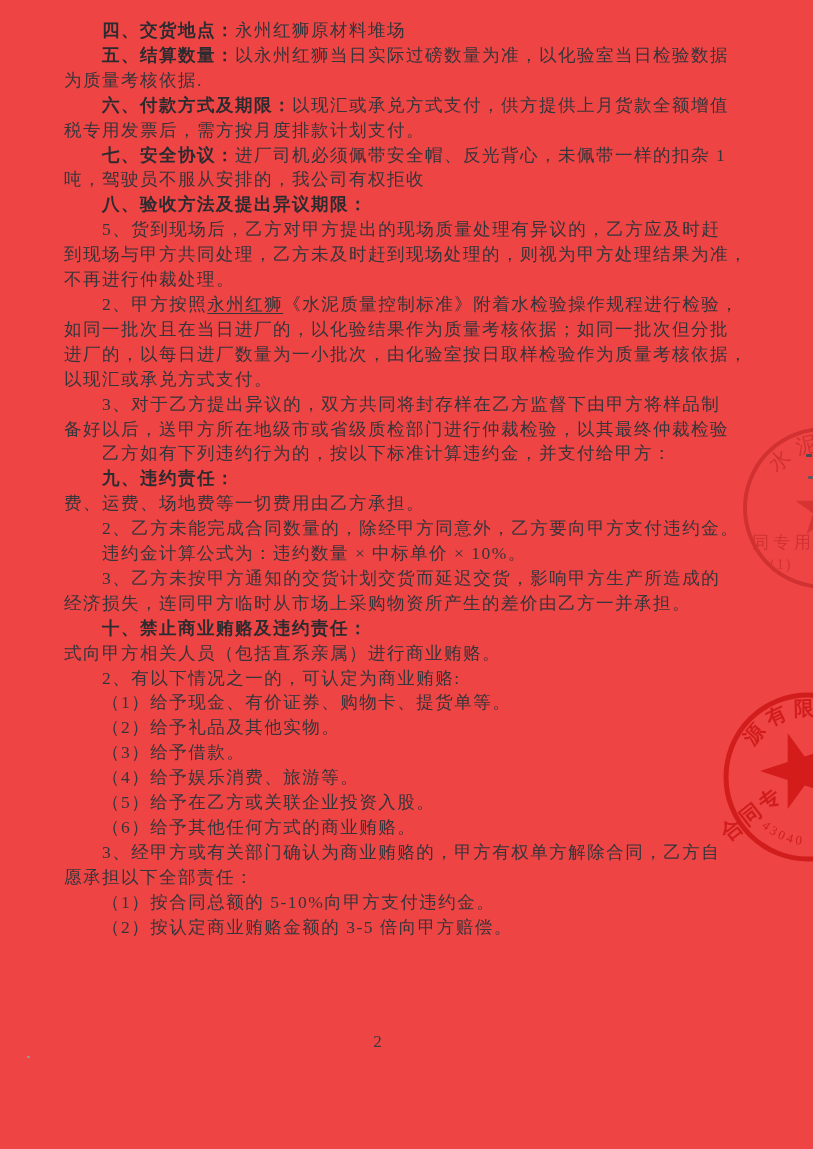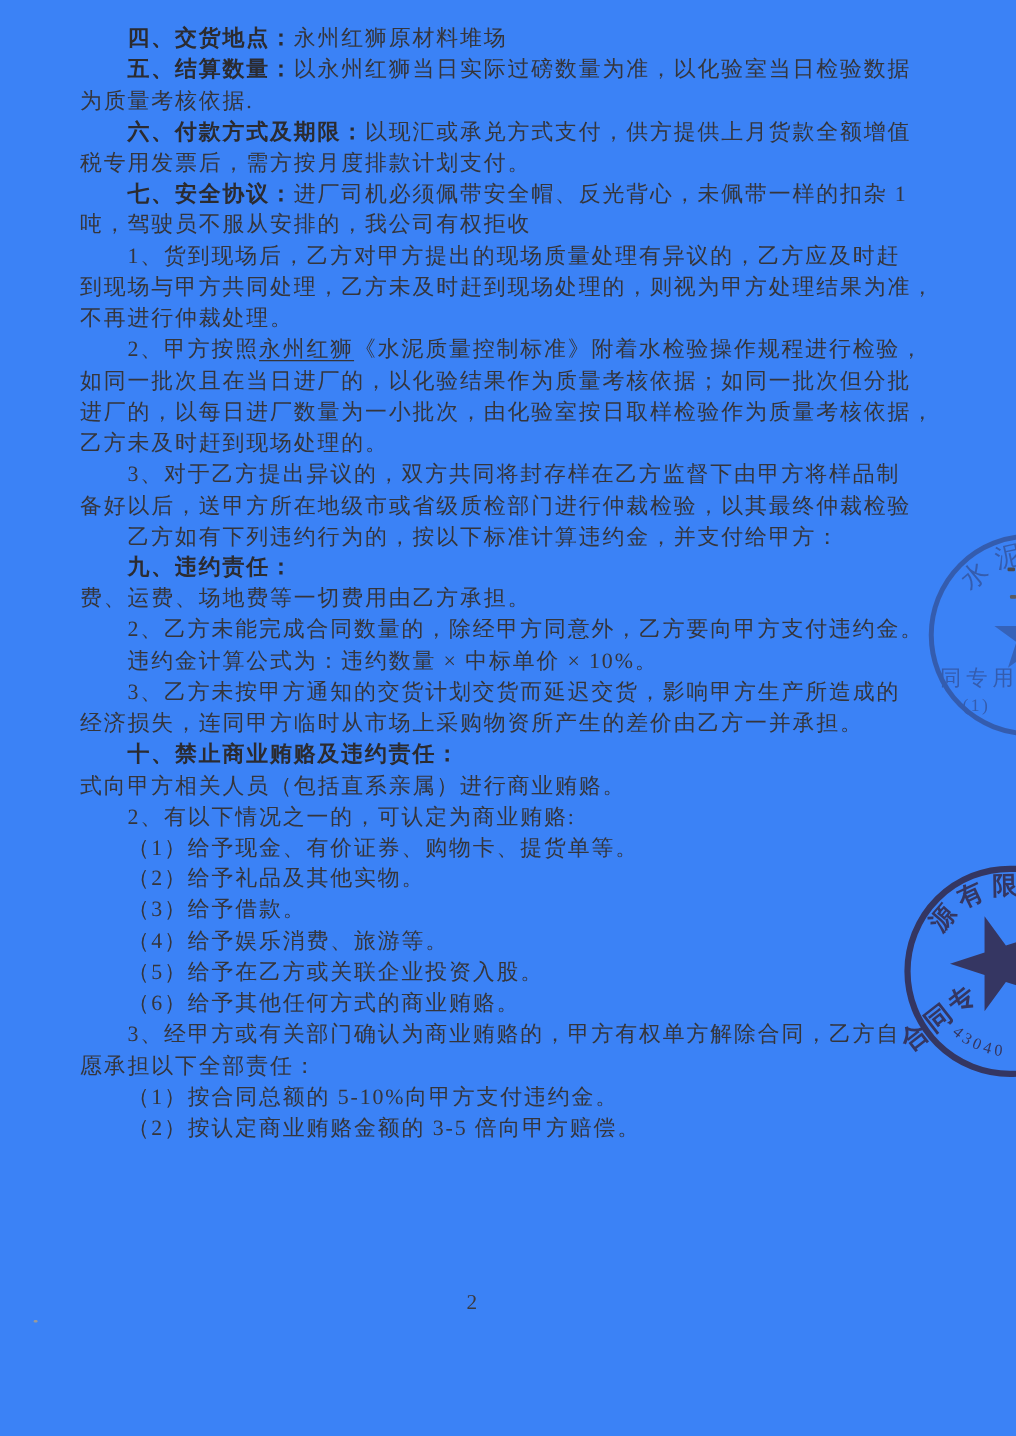--- a/index.html
+++ b/index.html
@@ -1,20 +1,20 @@
 <!DOCTYPE html>
 <html><head>
 <meta charset="utf-8">
 <style>
   html,body{margin:0;padding:0;background:#e8e8e6;}
   .page{
     position:relative;
     width:813px;height:1149px;
     margin:0 auto;
-    background:#3b82f6;
+    background:#ef4444;
     overflow:hidden;
     font-family:"Liberation Serif","DejaVu Serif",serif;
   }
   .doc-body{
     position:absolute;
     left:64px;top:18px;width:700px;
     color:#35353b;
     font-size:17.5px;
     line-height:24.9px;
     letter-spacing:1.5px;
@@ -48,27 +48,28 @@
 <div class="page">
 
   <div class="doc-body" id="doc-body">
       <div class="line ind"><span class="b">四、交货地点：</span><span>永州红狮原材料堆场</span></div>
       <div class="line ind"><span class="b">五、结算数量：</span><span>以永州红狮当日实际过磅数量为准，以化验室当日检验数据</span></div>
       <div class="line"><span>为质量考核依据.</span></div>
       <div class="line ind"><span class="b">六、付款方式及期限：</span><span>以现汇或承兑方式支付，供方提供上月货款全额增值</span></div>
       <div class="line"><span>税专用发票后，需方按月度排款计划支付。</span></div>
       <div class="line ind"><span class="b">七、安全协议：</span><span>进厂司机必须佩带安全帽、反光背心，未佩带一样的扣杂 1</span></div>
       <div class="line"><span>吨，驾驶员不服从安排的，我公司有权拒收</span></div>
-      <div class="line ind"><span>1、货到现场后，乙方对甲方提出的现场质量处理有异议的，乙方应及时赶</span></div>
+      <div class="line ind"><span class="b">八、验收方法及提出异议期限：</span></div>
+      <div class="line ind"><span>5、货到现场后，乙方对甲方提出的现场质量处理有异议的，乙方应及时赶</span></div>
       <div class="line"><span>到现场与甲方共同处理，乙方未及时赶到现场处理的，则视为甲方处理结果为准，</span></div>
       <div class="line"><span>不再进行仲裁处理。</span></div>
       <div class="line ind"><span>2、甲方按照</span><span class="u">永州红狮</span><span>《水泥质量控制标准》附着水检验操作规程进行检验，</span></div>
       <div class="line"><span>如同一批次且在当日进厂的，以化验结果作为质量考核依据；如同一批次但分批</span></div>
       <div class="line"><span>进厂的，以每日进厂数量为一小批次，由化验室按日取样检验作为质量考核依据，</span></div>
-      <div class="line"><span>乙方未及时赶到现场处理的。</span></div>
+      <div class="line"><span>以现汇或承兑方式支付。</span></div>
       <div class="line ind"><span>3、对于乙方提出异议的，双方共同将封存样在乙方监督下由甲方将样品制</span></div>
       <div class="line"><span>备好以后，送甲方所在地级市或省级质检部门进行仲裁检验，以其最终仲裁检验</span></div>
       <div class="line ind"><span>乙方如有下列违约行为的，按以下标准计算违约金，并支付给甲方：</span></div>
       <div class="line ind"><span class="b">九、违约责任：</span></div>
       <div class="line"><span>费、运费、场地费等一切费用由乙方承担。</span></div>
       <div class="line ind"><span>2、乙方未能完成合同数量的，除经甲方同意外，乙方要向甲方支付违约金。</span></div>
       <div class="line ind"><span>违约金计算公式为：违约数量 × 中标单价 × 10%。</span></div>
       <div class="line ind"><span>3、乙方未按甲方通知的交货计划交货而延迟交货，影响甲方生产所造成的</span></div>
       <div class="line"><span>经济损失，连同甲方临时从市场上采购物资所产生的差价由乙方一并承担。</span></div>
       <div class="line ind"><span class="b">十、禁止商业贿赂及违约责任：</span></div>

